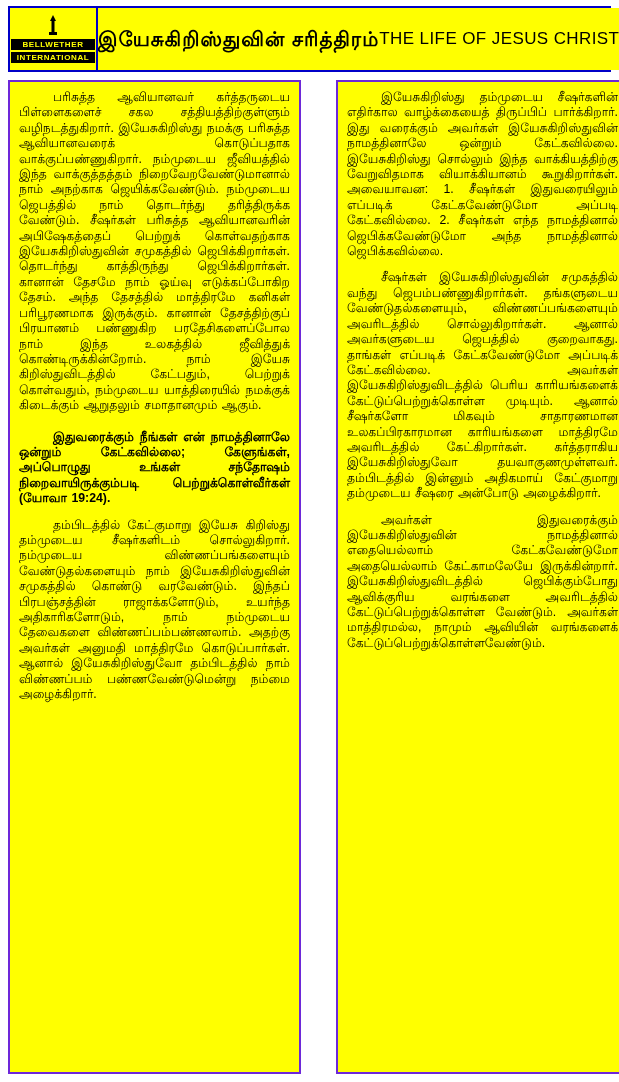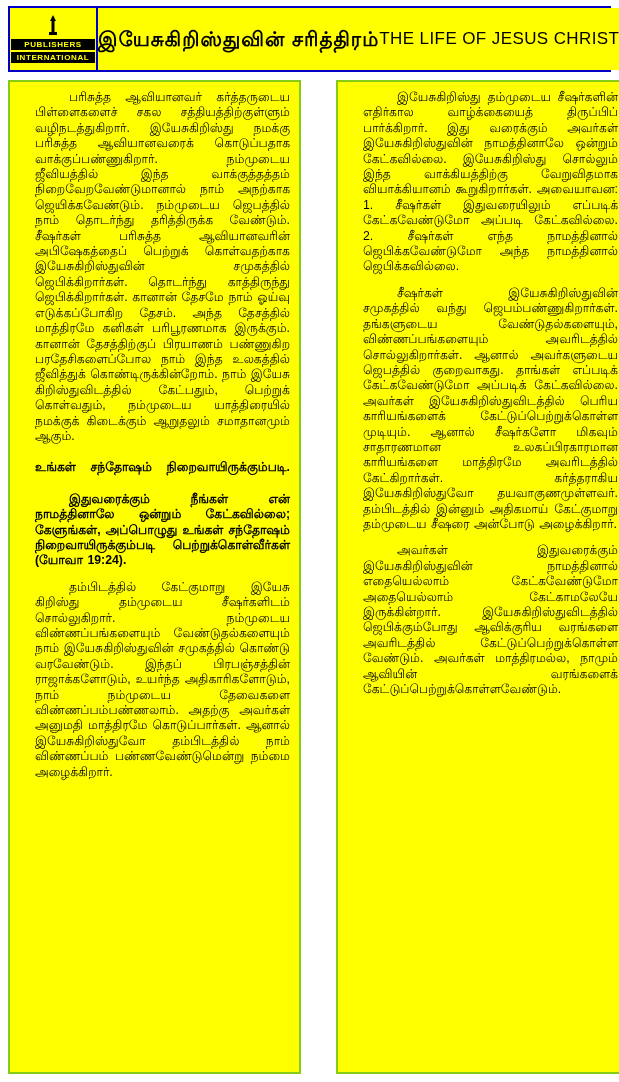--- a/index.html
+++ b/index.html
@@ -112,24 +112,24 @@
     letter-spacing: 0.5px;
     white-space: nowrap;
   }
 
   
   .col {
     position: absolute;
     top: 80px;
     width: 293px;
     height: 994px;
-    border: 2px solid #84cc16;
+    border: 2px solid #6d28d9;
     background: #ffff00;
     box-sizing: border-box;
-    padding: 8px 9px 8px 25px;
+    padding: 8px 9px 8px 9px;
     overflow: hidden;
   }
   .col-left  { left: 8px; }
   .col-right { left: 336px; }
 
   p {
     margin: 0 0 11px 0;
     font-size: 12.3px;
     line-height: 15.4px;
     color: #000000;
@@ -151,42 +151,41 @@
 <div class="page">
 
   <div class="header">
 
     <div class="logo-left">
       <svg class="torch" viewBox="0 0 16 22">
         <polygon points="8,0 11,6 5,6" fill="#000"></polygon>
         <rect x="6.5" y="6" width="3" height="11" fill="#000"></rect>
         <rect x="4" y="17" width="8" height="3" fill="#000"></rect>
       </svg>
-      <div class="bar">PUBLISHERS</div>
+      <div class="bar">BELLWETHER</div>
       <div class="bar">INTERNATIONAL</div>
     </div>
 
     <div class="title-block">
       <div class="title-ta">இயேசுகிறிஸ்துவின் சரித்திரம்</div>
       <div class="title-en">THE LIFE OF JESUS CHRIST</div>
     </div>
 
     <div class="logo-right">
       <div class="gnp-box">
         <div class="gnp-inner">
           <div>GOOD NEWS</div>
           <div>PUBLISHERS</div>
         </div>
       </div>
     </div>
   </div>
 
   <div class="col col-left">
     <p class="indent">பரிசுத்த ஆவியானவர் கர்த்தருடைய பிள்ளைகளைச் சகல சத்தியத்திற்குள்ளும் வழிநடத்துகிறார். இயேசுகிறிஸ்து நமக்கு பரிசுத்த ஆவியானவரைக் கொடுப்பதாக வாக்குப்பண்ணுகிறார். நம்முடைய ஜீவியத்தில் இந்த வாக்குத்தத்தம் நிறைவேறவேண்டுமானால் நாம் அநற்காக ஜெயிக்கவேண்டும். நம்முடைய ஜெபத்தில் நாம் தொடர்ந்து தரித்திருக்க வேண்டும். சீஷர்கள் பரிசுத்த ஆவியானவரின் அபிஷேகத்தைப் பெற்றுக் கொள்வதற்காக இயேசுகிறிஸ்துவின் சமுகத்தில் ஜெபிக்கிறார்கள். தொடர்ந்து காத்திருந்து ஜெபிக்கிறார்கள். கானான் தேசமே நாம் ஓய்வு எடுக்கப்போகிற தேசம். அந்த தேசத்தில் மாத்திரமே கனிகள் பரிபூரணமாக இருக்கும். கானான் தேசத்திற்குப் பிரயாணம் பண்ணுகிற பரதேசிகளைப்போல நாம் இந்த உலகத்தில் ஜீவித்துக் கொண்டிருக்கின்றோம். நாம் இயேசு கிறிஸ்துவிடத்தில் கேட்பதும், பெற்றுக் கொள்வதும், நம்முடைய யாத்திரையில் நமக்குக் கிடைக்கும் ஆறுதலும் சமாதானமும் ஆகும்.</p>
-    <p class="bold spread gap-top">உங்கள் சந்தோஷம் நிறைவாயிருக்கும்படி.</p>
     <p class="bold indent gap-top">இதுவரைக்கும் நீங்கள் என் நாமத்தினாலே ஒன்றும் கேட்கவில்லை; கேளுங்கள், அப்பொழுது உங்கள் சந்தோஷம் நிறைவாயிருக்கும்படி பெற்றுக்கொள்வீர்கள் (யோவா 19:24).</p>
     <p class="indent">தம்பிடத்தில் கேட்குமாறு இயேசு கிறிஸ்து தம்முடைய சீஷர்களிடம் சொல்லுகிறார். நம்முடைய விண்ணப்பங்களையும் வேண்டுதல்களையும் நாம் இயேசுகிறிஸ்துவின் சமுகத்தில் கொண்டு வரவேண்டும். இந்தப் பிரபஞ்சத்தின் ராஜாக்களோடும், உயர்ந்த அதிகாரிகளோடும், நாம் நம்முடைய தேவைகளை விண்ணப்பம்பண்ணலாம். அதற்கு அவர்கள் அனுமதி மாத்திரமே கொடுப்பார்கள். ஆனால் இயேசுகிறிஸ்துவோ தம்பிடத்தில் நாம் விண்ணப்பம் பண்ணவேண்டுமென்று நம்மை அழைக்கிறார்.</p>
   </div>
 
   <div class="col col-right">
     <p class="indent">இயேசுகிறிஸ்து தம்முடைய சீஷர்களின் எதிர்கால வாழ்க்கையைத் திருப்பிப் பார்க்கிறார். இது வரைக்கும் அவர்கள் இயேசுகிறிஸ்துவின் நாமத்தினாலே ஒன்றும் கேட்கவில்லை. இயேசுகிறிஸ்து சொல்லும் இந்த வாக்கியத்திற்கு வேறுவிதமாக வியாக்கியானம் கூறுகிறார்கள். அவையாவன: 1. சீஷர்கள் இதுவரையிலும் எப்படிக் கேட்கவேண்டுமோ அப்படி கேட்கவில்லை. 2. சீஷர்கள் எந்த நாமத்தினால் ஜெபிக்கவேண்டுமோ அந்த நாமத்தினால் ஜெபிக்கவில்லை.</p>
     <p class="indent">சீஷர்கள் இயேசுகிறிஸ்துவின் சமுகத்தில் வந்து ஜெபம்பண்ணுகிறார்கள். தங்களுடைய வேண்டுதல்களையும், விண்ணப்பங்களையும் அவரிடத்தில் சொல்லுகிறார்கள். ஆனால் அவர்களுடைய ஜெபத்தில் குறைவாகது. தாங்கள் எப்படிக் கேட்கவேண்டுமோ அப்படிக் கேட்கவில்லை. அவர்கள் இயேசுகிறிஸ்துவிடத்தில் பெரிய காரியங்களைக் கேட்டுப்பெற்றுக்கொள்ள முடியும். ஆனால் சீஷர்களோ மிகவும் சாதாரணமான உலகப்பிரகாரமான காரியங்களை மாத்திரமே அவரிடத்தில் கேட்கிறார்கள். கர்த்தராகிய இயேசுகிறிஸ்துவோ தயவாகுணமுள்ளவர். தம்பிடத்தில் இன்னும் அதிகமாய் கேட்குமாறு தம்முடைய சீஷரை அன்போடு அழைக்கிறார்.</p>
     <p class="indent">அவர்கள் இதுவரைக்கும் இயேசுகிறிஸ்துவின் நாமத்தினால் எதையெல்லாம் கேட்கவேண்டுமோ அதையெல்லாம் கேட்காமலேயே இருக்கின்றார். இயேசுகிறிஸ்துவிடத்தில் ஜெபிக்கும்போது ஆவிக்குரிய வரங்களை அவரிடத்தில் கேட்டுப்பெற்றுக்கொள்ள வேண்டும். அவர்கள் மாத்திரமல்ல, நாமும் ஆவியின் வரங்களைக் கேட்டுப்பெற்றுக்கொள்ளவேண்டும்.</p>
   </div>
 

